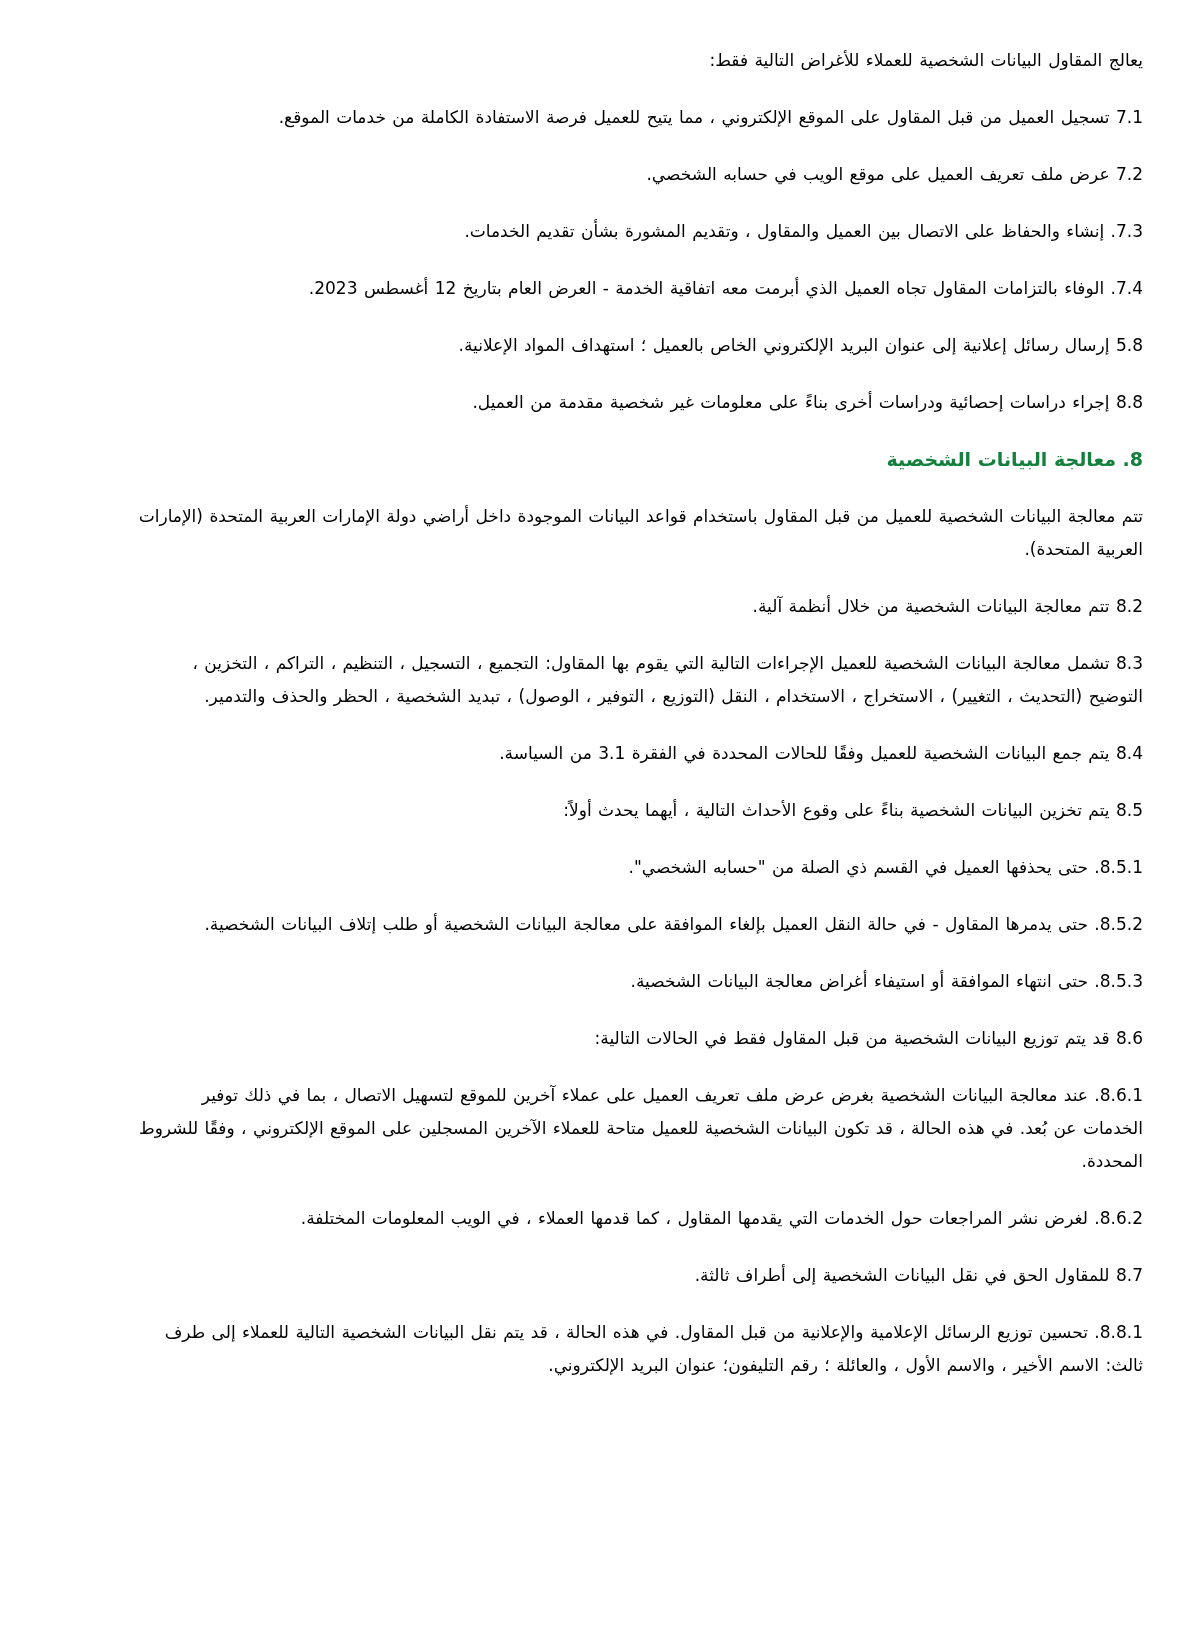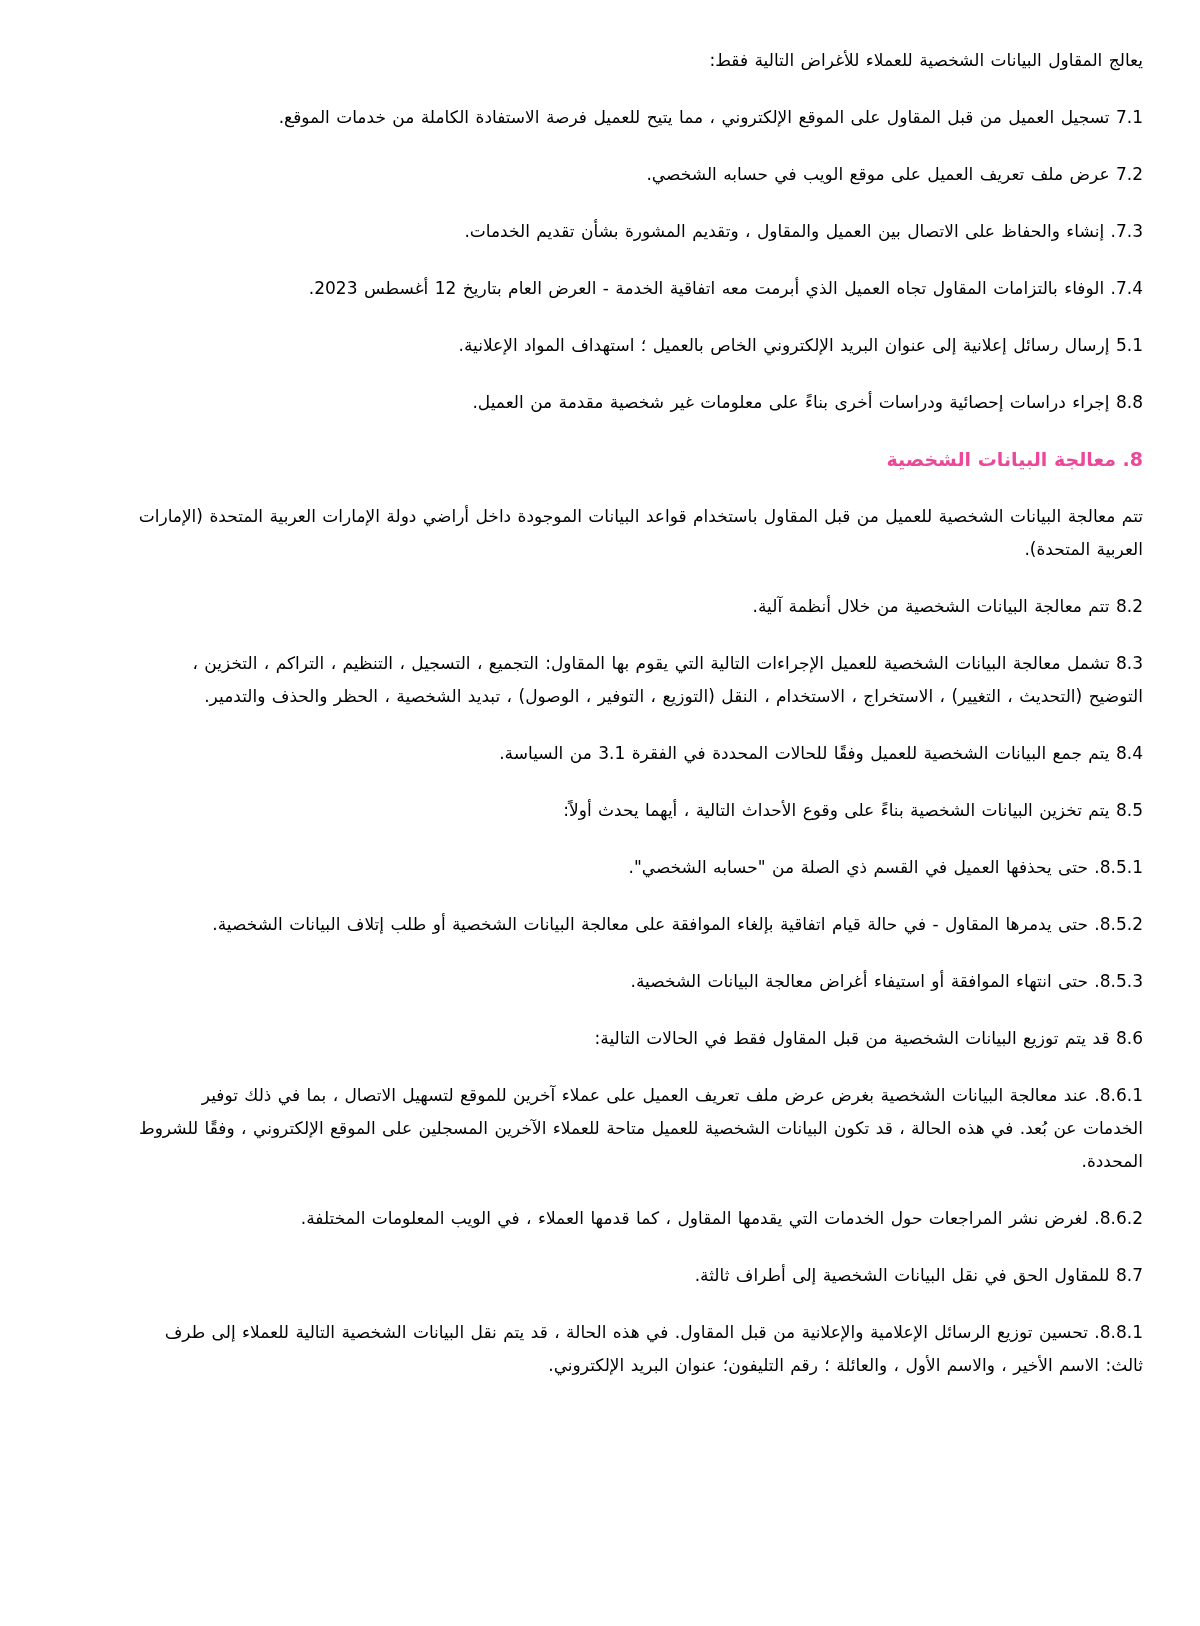--- a/index.html
+++ b/index.html
@@ -26,41 +26,41 @@
     font-size: 17px;
     line-height: 33px;
     font-weight: normal;
     word-spacing: 1px;
   }
   .page h2 {
     margin: 0 0 24px 0;
     font-size: 19px;
     line-height: 33px;
     font-weight: bold;
-    color: #ec4899;
+    color: #15803d;
   }
 </style>
 </head>
 <body>
 
 <div class="page">
   <p>يعالج المقاول البيانات الشخصية للعملاء للأغراض التالية فقط:</p>
   <p>7.1 تسجيل العميل من قبل المقاول على الموقع الإلكتروني ، مما يتيح للعميل فرصة الاستفادة الكاملة من خدمات الموقع.</p>
   <p>7.2 عرض ملف تعريف العميل على موقع الويب في حسابه الشخصي.</p>
   <p>7.3. إنشاء والحفاظ على الاتصال بين العميل والمقاول ، وتقديم المشورة بشأن تقديم الخدمات.</p>
   <p>7.4. الوفاء بالتزامات المقاول تجاه العميل الذي أبرمت معه اتفاقية الخدمة - العرض العام بتاريخ 12 أغسطس 2023.</p>
-  <p>5.1 إرسال رسائل إعلانية إلى عنوان البريد الإلكتروني الخاص بالعميل ؛ استهداف المواد الإعلانية.</p>
+  <p>5.8 إرسال رسائل إعلانية إلى عنوان البريد الإلكتروني الخاص بالعميل ؛ استهداف المواد الإعلانية.</p>
   <p>8.8 إجراء دراسات إحصائية ودراسات أخرى بناءً على معلومات غير شخصية مقدمة من العميل.</p>
   <h2>8. معالجة البيانات الشخصية</h2>
   <p>تتم معالجة البيانات الشخصية للعميل من قبل المقاول باستخدام قواعد البيانات الموجودة داخل أراضي دولة الإمارات العربية المتحدة (الإمارات العربية المتحدة).</p>
   <p>8.2 تتم معالجة البيانات الشخصية من خلال أنظمة آلية.</p>
   <p>8.3 تشمل معالجة البيانات الشخصية للعميل الإجراءات التالية التي يقوم بها المقاول: التجميع ، التسجيل ، التنظيم ، التراكم ، التخزين ، التوضيح (التحديث ، التغيير) ، الاستخراج ، الاستخدام ، النقل (التوزيع ، التوفير ، الوصول) ، تبديد الشخصية ، الحظر والحذف والتدمير.</p>
   <p>8.4 يتم جمع البيانات الشخصية للعميل وفقًا للحالات المحددة في الفقرة 3.1 من السياسة.</p>
   <p>8.5 يتم تخزين البيانات الشخصية بناءً على وقوع الأحداث التالية ، أيهما يحدث أولاً:</p>
   <p>8.5.1. حتى يحذفها العميل في القسم ذي الصلة من "حسابه الشخصي".</p>
-  <p>8.5.2. حتى يدمرها المقاول - في حالة قيام اتفاقية بإلغاء الموافقة على معالجة البيانات الشخصية أو طلب إتلاف البيانات الشخصية.</p>
+  <p>8.5.2. حتى يدمرها المقاول - في حالة النقل العميل بإلغاء الموافقة على معالجة البيانات الشخصية أو طلب إتلاف البيانات الشخصية.</p>
   <p>8.5.3. حتى انتهاء الموافقة أو استيفاء أغراض معالجة البيانات الشخصية.</p>
   <p>8.6 قد يتم توزيع البيانات الشخصية من قبل المقاول فقط في الحالات التالية:</p>
   <p>8.6.1. عند معالجة البيانات الشخصية بغرض عرض ملف تعريف العميل على عملاء آخرين للموقع لتسهيل الاتصال ، بما في ذلك توفير الخدمات عن بُعد. في هذه الحالة ، قد تكون البيانات الشخصية للعميل متاحة للعملاء الآخرين المسجلين على الموقع الإلكتروني ، وفقًا للشروط المحددة.</p>
   <p>8.6.2. لغرض نشر المراجعات حول الخدمات التي يقدمها المقاول ، كما قدمها العملاء ، في الويب المعلومات المختلفة.</p>
   <p>8.7 للمقاول الحق في نقل البيانات الشخصية إلى أطراف ثالثة.</p>
   <p>8.8.1. تحسين توزيع الرسائل الإعلامية والإعلانية من قبل المقاول. في هذه الحالة ، قد يتم نقل البيانات الشخصية التالية للعملاء إلى طرف ثالث: الاسم الأخير ، والاسم الأول ، والعائلة ؛ رقم التليفون؛ عنوان البريد الإلكتروني.</p>
 </div>
 
 </body></html>

